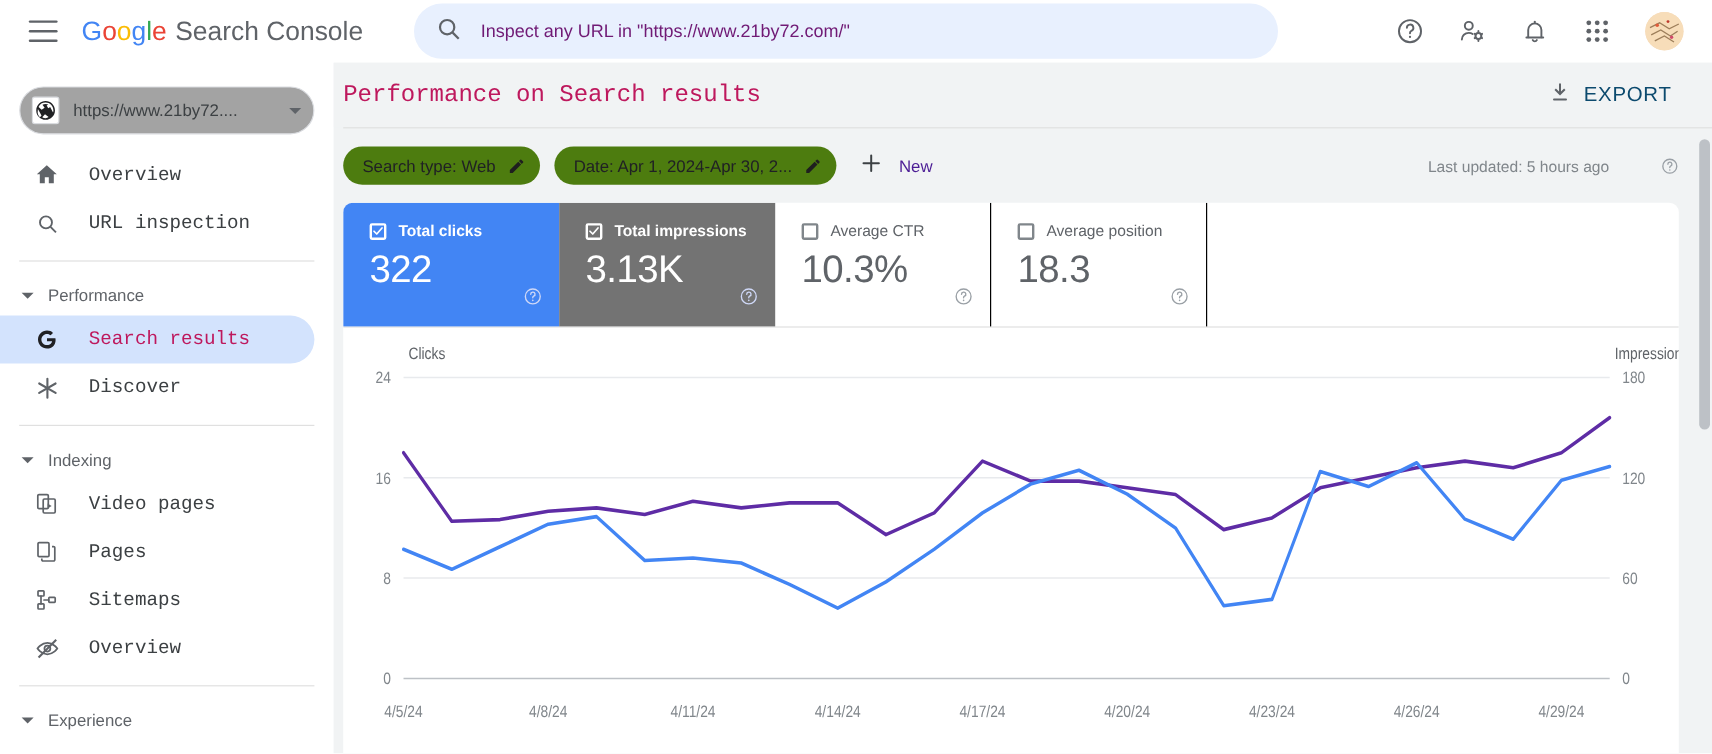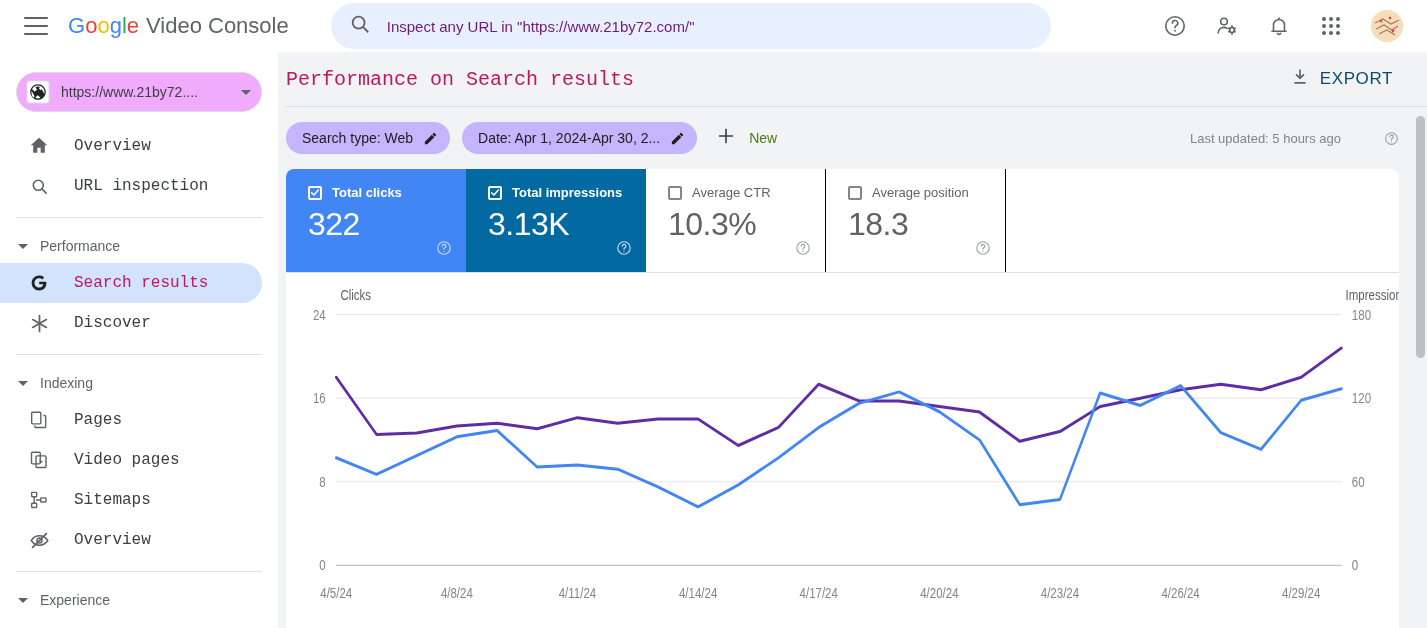--- a/index.html
+++ b/index.html
@@ -71,21 +71,21 @@
     background: #fff;
     padding-top: 12px;
     overflow: hidden;
     position: relative;
   }
   .propsel {
     margin: 8px 16px 14px 16px;
     height: 40px;
     border: 1px solid #dadce0; border-radius: 20px;
     display: flex; align-items: center; padding: 0 10px 0 8px;
-    cursor: pointer; background: #f0abfc;
+    cursor: pointer; background: #a3a3a3;
   }
   .propicon {
     width: 26px; height: 26px; border-radius: 3px;
     display: flex; align-items: center; justify-content: center;
     flex: 0 0 auto;
   }
   .proplabel {
     font-size: 14px; color: #3c4043; margin-left: 10px;
     white-space: nowrap; overflow: hidden; flex: 1;
   }
@@ -140,32 +140,32 @@
   .exportlabel { font-size: 17px; letter-spacing: .6px; margin-left: 10px; color: #0c4a6e; }
 
   .headrule { height: 1px; background: #e0e0e0; margin: 0 0 0 8px; }
 
   .filterrow {
     height: 62px; min-height: 62px;
     display: flex; align-items: center;
     padding: 0 28px 0 8px;
   }
   .chip {
-    height: 32px; background: #c4b5fd; border-radius: 16px;
+    height: 32px; background: #4d7c0f; border-radius: 16px;
     display: flex; align-items: center;
     padding: 0 12px 0 16px; margin-right: 12px; cursor: pointer;
     max-width: 270px;
   }
   .chiptxt { font-size: 14px; color: #202124; white-space: nowrap; overflow: hidden; text-overflow: ellipsis; }
   .chippencil { margin-left: 10px; flex: 0 0 auto; display: flex; align-items: center; color: #1f1f1f; }
   .newbtn {
     height: 32px; display: flex; align-items: center;
     padding: 0 12px 0 6px; cursor: pointer; border-radius: 16px;
   }
-  .newlabel { font-size: 14px; color: #4d7c0f; margin-left: 12px; }
+  .newlabel { font-size: 14px; color: #4c1d95; margin-left: 12px; }
   .lastupd { margin-left: auto; display: flex; align-items: center; color: #80868b; gap: 36px; }
   .lastupdtxt { font-size: 13px; color: #80868b; }
 
   
   .panel {
     margin: 0 28px 0 8px;
     background: #fff;
     border-radius: 8px 8px 0 0;
     flex: 1; min-height: 0;
     display: flex; flex-direction: column;
@@ -175,21 +175,21 @@
     display: flex; height: 104px; min-height: 104px;
     border-bottom: 1px solid #e0e0e0;
   }
   .metric {
     width: 180px; flex: 0 0 180px;
     padding: 16px 18px 0 22px;
     position: relative; cursor: pointer;
     border-right: 1px solid #000000;
   }
   .metric.sel-blue { background: #4285F4; border-right: none; }
-  .metric.sel-purple { background: #0369a1; border-right: none; }
+  .metric.sel-purple { background: #737373; border-right: none; }
   .mtop { display: flex; align-items: center; }
   .cbox {
     width: 14px; height: 14px; border-radius: 2px;
     border: 2px solid #80868b; flex: 0 0 auto;
     display: flex; align-items: center; justify-content: center;
   }
   .metric.sel-blue .cbox, .metric.sel-purple .cbox { border-color: #fff; }
   .cbox svg { display: none; }
   .metric.sel-blue .cbox svg, .metric.sel-purple .cbox svg { display: block; }
   .mlabel { font-size: 13px; color: #5f6368; margin-left: 10px; white-space: nowrap; }
@@ -220,21 +220,21 @@
 <body>
 
 <div class="topbar">
   <div class="hamburger">
     <span></span>
       <span></span>
       <span></span>
   </div>
   <div class="brand">
     <span class="glogo"><i class="g1">G</i><i class="g2">o</i><i class="g3">o</i><i class="g4">g</i><i class="g5">l</i><i class="g6">e</i></span>
-    <span class="brandtxt">Video Console</span>
+    <span class="brandtxt">Search Console</span>
   </div>
 
   <div class="searchwrap">
     <span>
       <svg width="22" height="22" viewBox="0 0 24 24" fill="none" stroke="#5f6368" stroke-width="2">
         <circle cx="10.5" cy="10.5" r="6.5"></circle>
           <line x1="15.5" y1="15.5" x2="21" y2="21"></line>
       </svg>
     </span>
     <span class="searchph">Inspect any URL in "https://www.21by72.com/"</span>
@@ -355,35 +355,35 @@
 
     <div class="divider"></div>
 
     <div class="grouphead">
       <span class="gcaret"></span>
       <span class="grouplabel">Indexing</span>
     </div>
     <div class="navitem">
       <span class="navicon">
         <svg width="20" height="20" viewBox="0 0 24 24" fill="none" stroke="#5f6368" stroke-width="1.7">
-          <rect x="3.2" y="2.6" width="11" height="14" rx="1.2"></rect>
-          <path d="M17.2 6.6h1.6a1.2 1.2 0 0 1 1.2 1.2v12a1.2 1.2 0 0 1-1.2 1.2H8.2A1.2 1.2 0 0 1 7 19.8v-1.2"></path>
-        </svg>
-      </span>
-      <span class="navlabel">Pages</span>
-    </div>
-    <div class="navitem">
-      <span class="navicon">
-        <svg width="20" height="20" viewBox="0 0 24 24" fill="none" stroke="#5f6368" stroke-width="1.7">
           <rect x="3" y="2.6" width="10.5" height="14" rx="1.2"></rect>
           <rect x="8.4" y="7" width="12" height="14" rx="1.2"></rect>
           <path d="M12.8 11.4l4 2.6-4 2.6z" fill="#5f6368" stroke="none"></path>
         </svg>
       </span>
       <span class="navlabel">Video pages</span>
+    </div>
+    <div class="navitem">
+      <span class="navicon">
+        <svg width="20" height="20" viewBox="0 0 24 24" fill="none" stroke="#5f6368" stroke-width="1.7">
+          <rect x="3.2" y="2.6" width="11" height="14" rx="1.2"></rect>
+          <path d="M17.2 6.6h1.6a1.2 1.2 0 0 1 1.2 1.2v12a1.2 1.2 0 0 1-1.2 1.2H8.2A1.2 1.2 0 0 1 7 19.8v-1.2"></path>
+        </svg>
+      </span>
+      <span class="navlabel">Pages</span>
     </div>
     <div class="navitem">
       <span class="navicon">
         <svg width="20" height="20" viewBox="0 0 24 24" fill="none" stroke="#5f6368" stroke-width="1.7">
           <rect x="3.2" y="2.8" width="6" height="5.2" rx=".8"></rect>
           <rect x="14" y="9.4" width="6.4" height="5" rx=".8"></rect>
           <rect x="3.2" y="15.8" width="6" height="5.2" rx=".8"></rect>
           <path d="M6.2 8v7.8M9.2 12h4.8" stroke-linecap="round"></path>
         </svg>
       </span>

